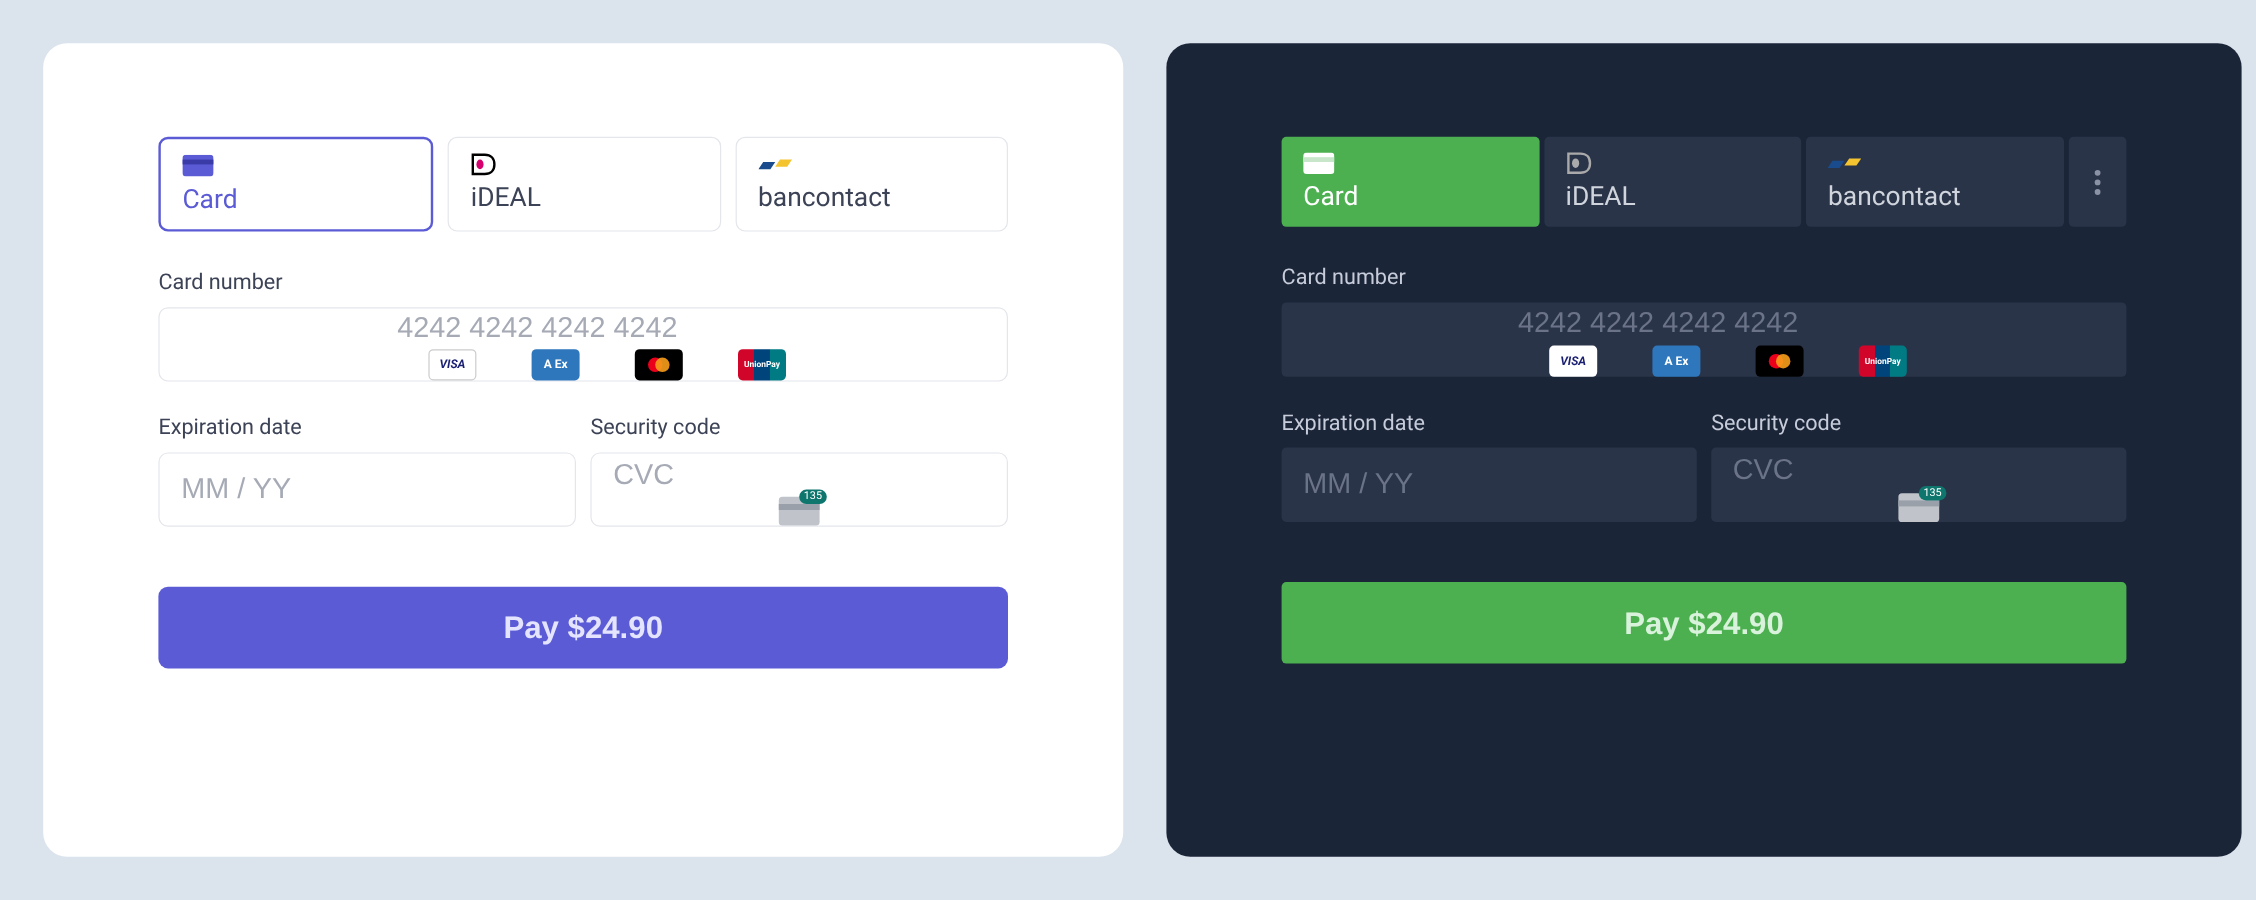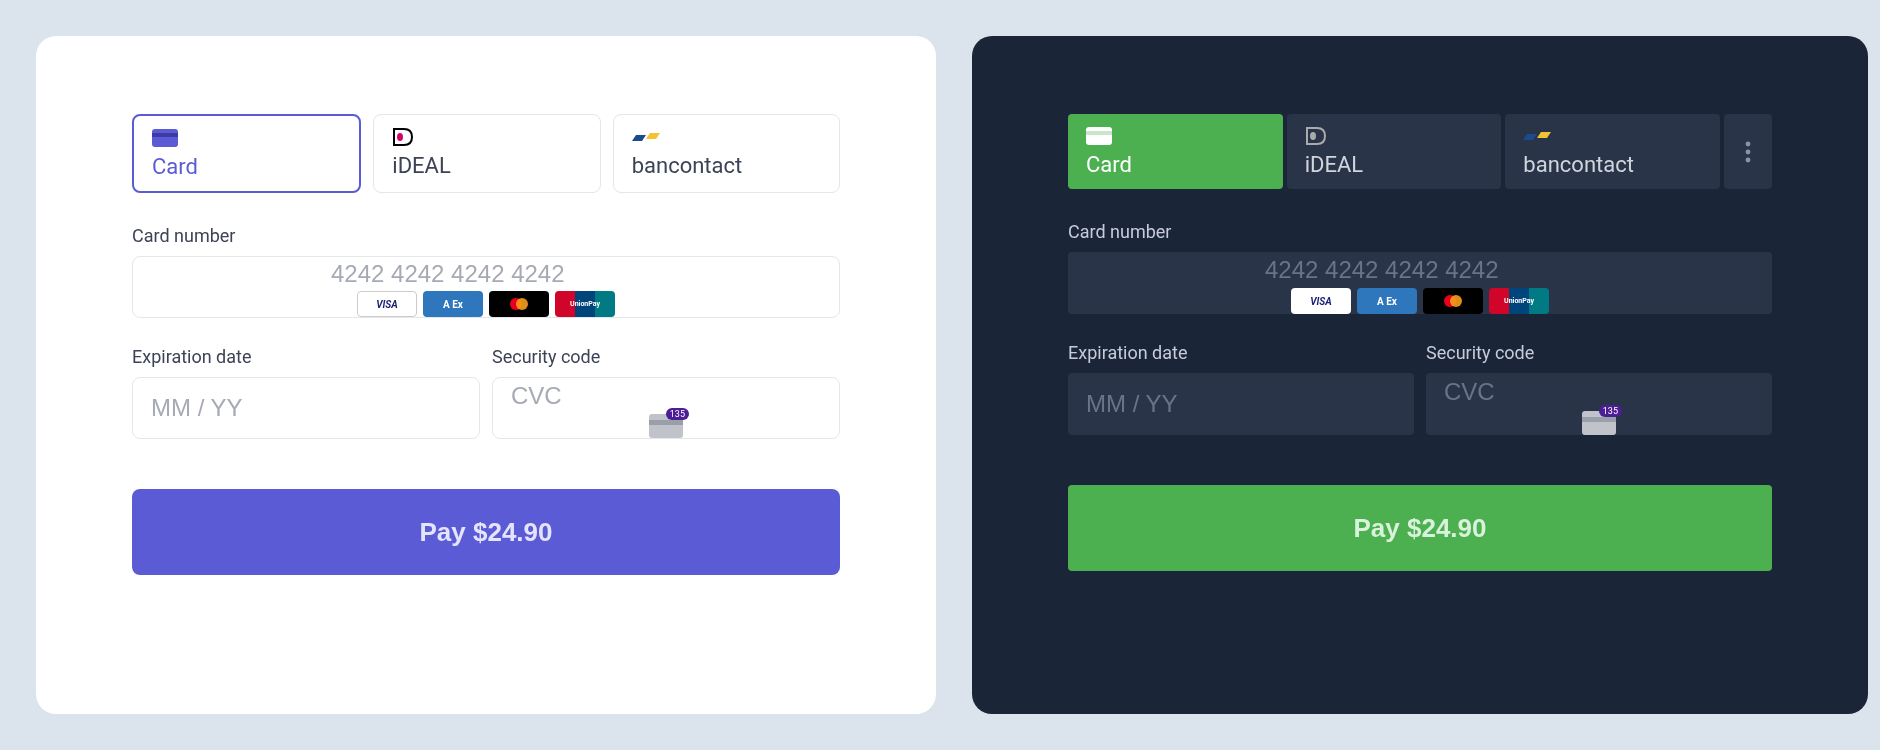--- a/index.html
+++ b/index.html
@@ -61,27 +61,27 @@
   .light .field { border:1px solid #e4e6eb; background:#fff;}
   .dark .field  { background:#2a3449; border-radius:4px;}
   .field input {
     flex:1; border:none; outline:none; background:transparent; font-size:24px;
   }
   .light .field input::placeholder{ color:#a6aab5;}
   .dark .field input{ color:#fff;}
   .dark .field input::placeholder{ color:#6a7388;}
 
   .cardlogos { display:flex; gap:6px; align-items:center;}
-  .cardlogo { width:60px; height:26px; border-radius:4px; display:flex; align-items:center; justify-content:center; font-size:10px; font-weight:700;}
+  .cardlogo { width:40px; height:26px; border-radius:4px; display:flex; align-items:center; justify-content:center; font-size:10px; font-weight:700;margin-left:40px;}
   .cvc-icon { width:34px; height:24px; background:#c0c3c9; border-radius:3px; position:relative;}
   .cvc-icon::before{content:"";position:absolute;top:6px;left:0;right:0;height:5px;background:#9aa0aa;}
-  .cvc-icon .badge{position:absolute;top:-6px;right:-6px;background:#4c1d95;color:#fff;border-radius:10px;font-size:9px;padding:1px 4px;}
+  .cvc-icon .badge{position:absolute;top:-6px;right:-6px;background:#0f766e;color:#fff;border-radius:10px;font-size:9px;padding:1px 4px;}
 
   .paybtn{
-    width:100%; height:86px; border:none; border-radius:8px; margin-top:50px;
+    width:100%; height:68px; border:none; border-radius:8px; margin-top:50px;
     font-size:26px; font-weight:600; cursor:pointer; color:#fff;
   }
   .light .paybtn{ background:#5b5bd6; color:#e4e4ff;}
   .dark  .paybtn{ background:#4caf50; border-radius:4px; color:#d9f2db;}
 </style>
 </head>
 <body>
 
 <div class="panel light">
   <div class="tabs">

